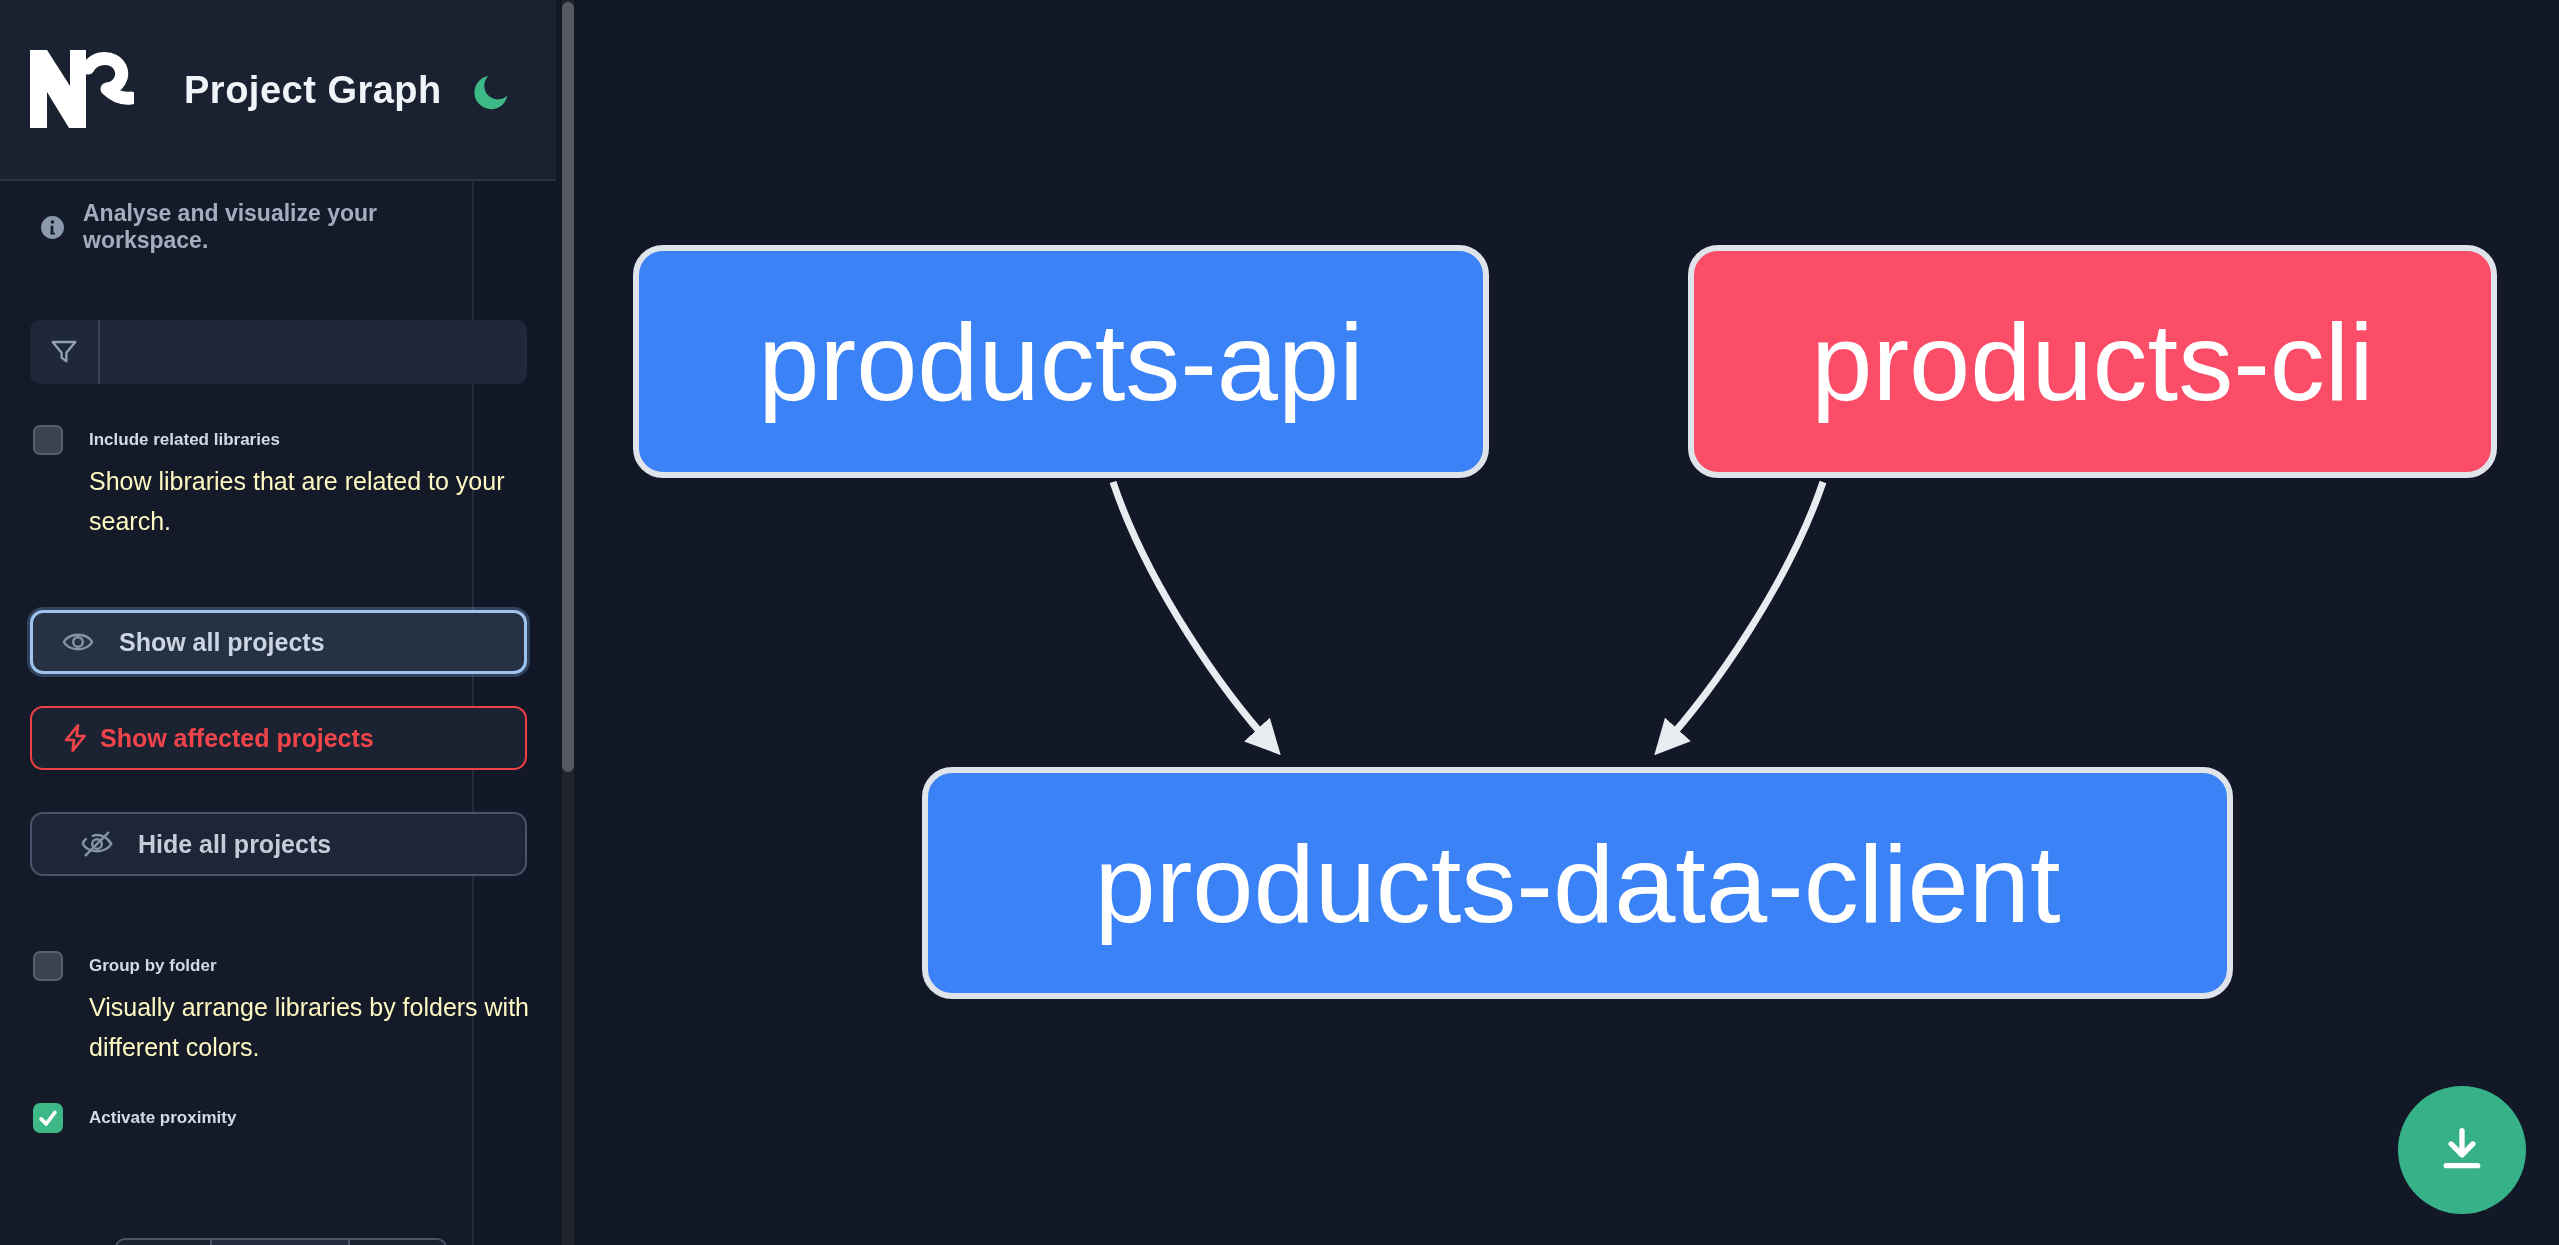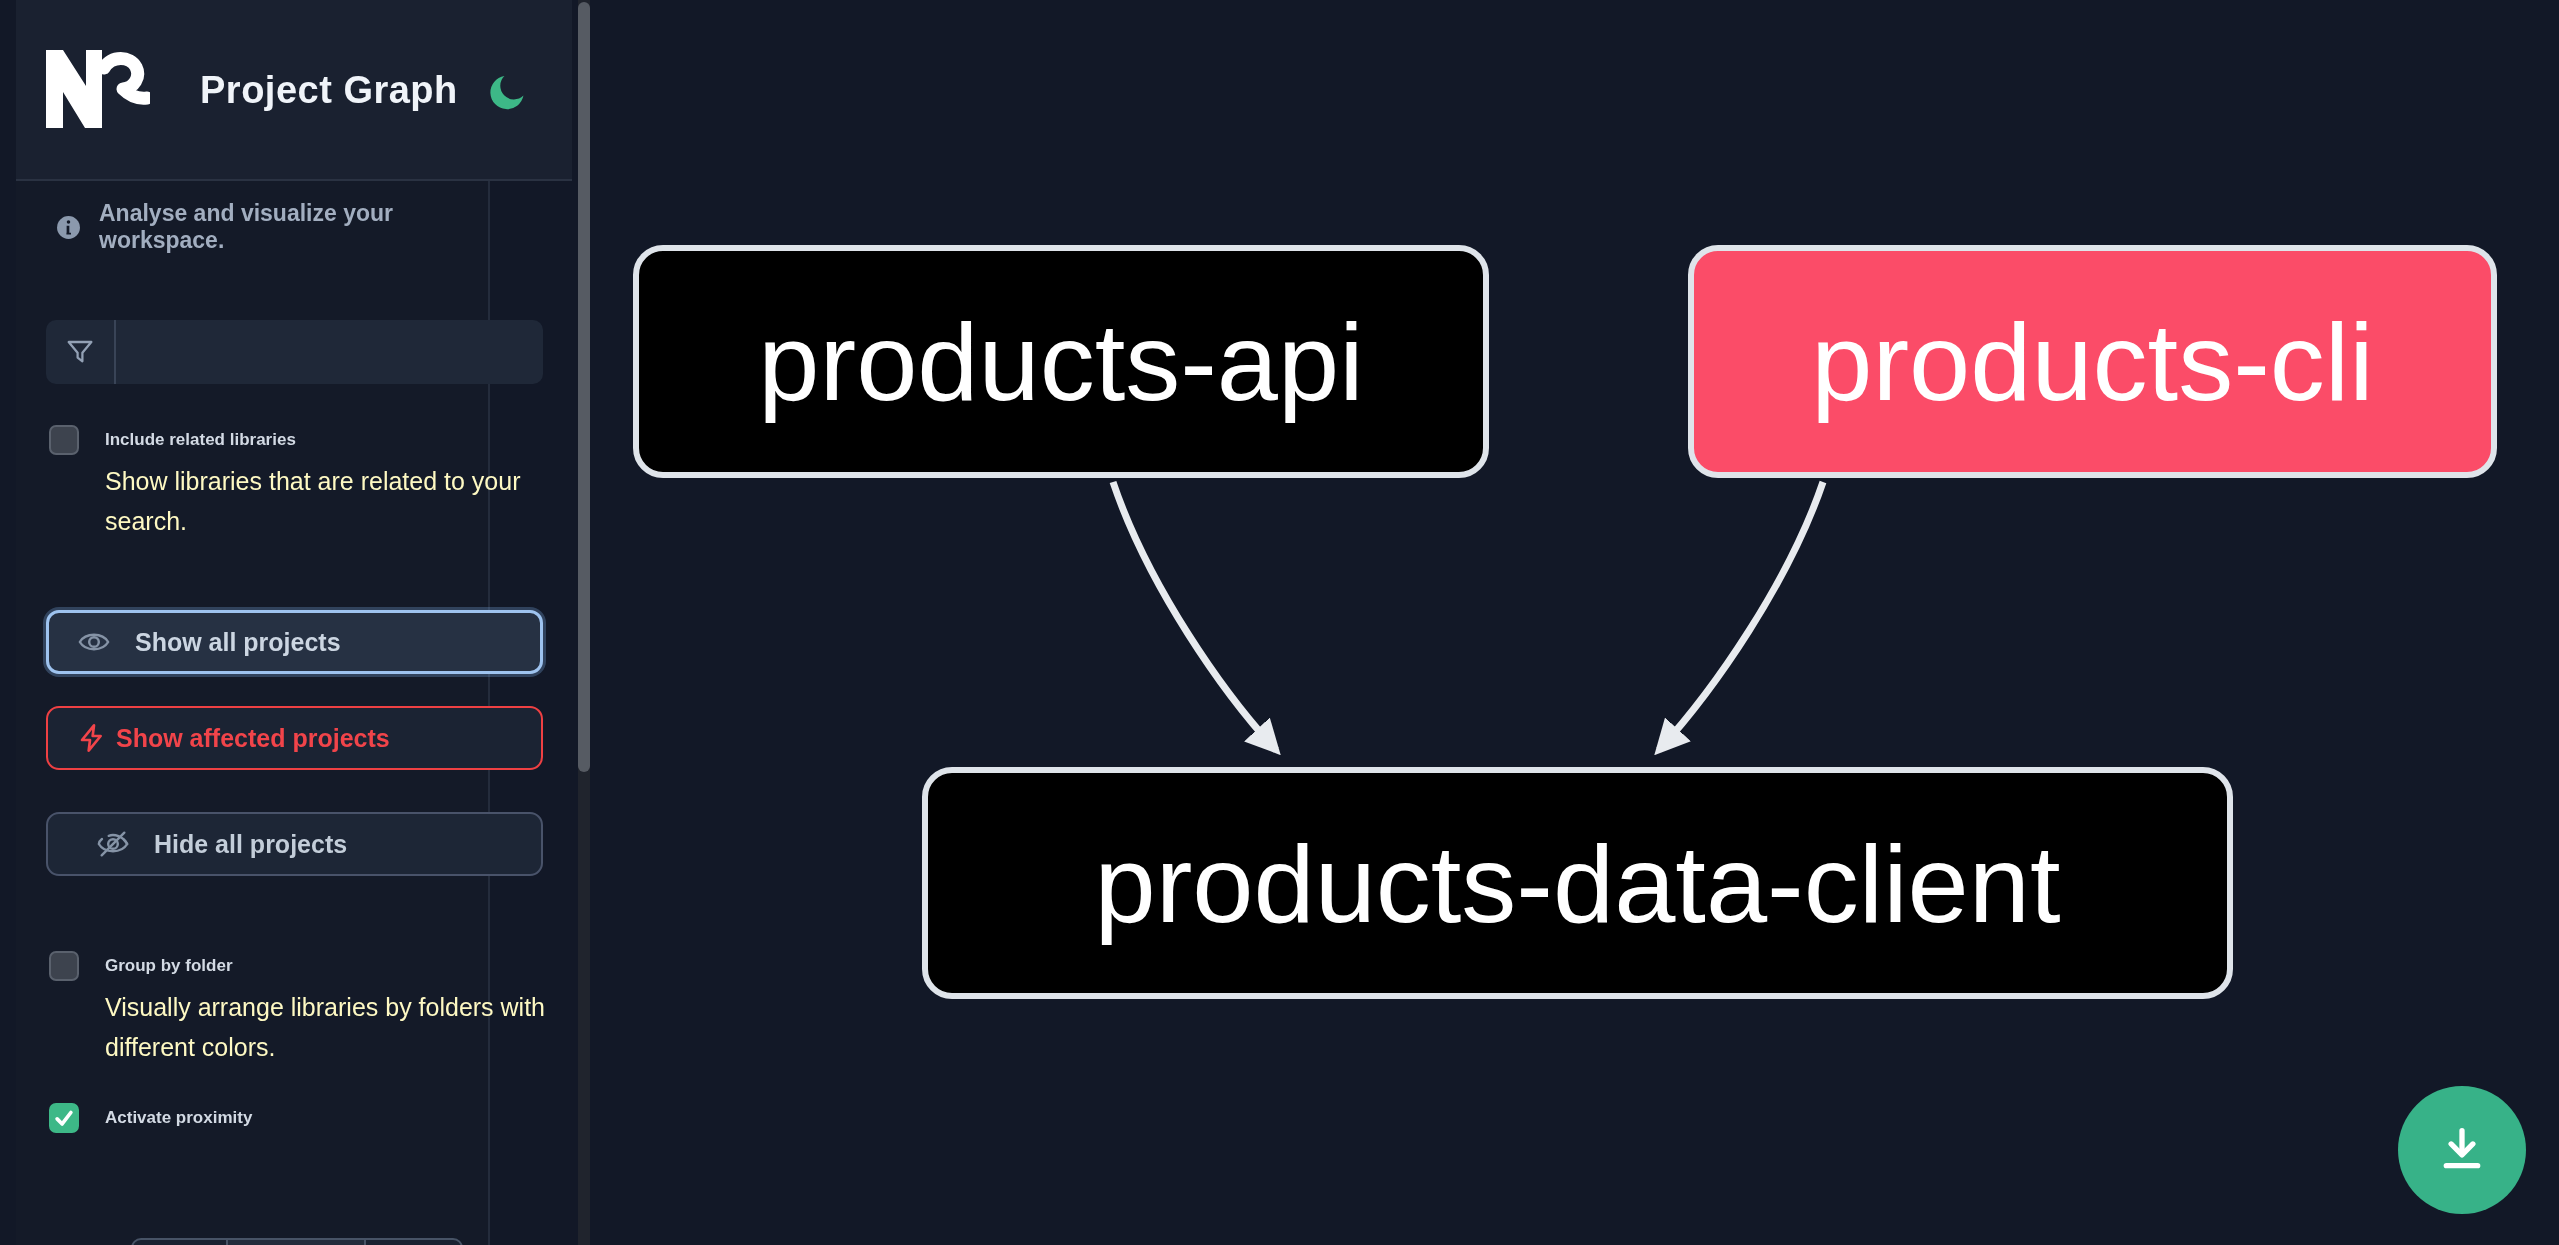--- a/index.html
+++ b/index.html
@@ -1,20 +1,20 @@
 <!DOCTYPE html>
 <html><head>
 <meta charset="utf-8">
 <style>
   html,body{margin:0;padding:0;width:2559px;height:1245px;overflow:hidden;
     background:#121827;font-family:"Liberation Sans",sans-serif;position:relative;}
 
   
   .sidebar{position:absolute;left:0;top:0;width:474px;height:1245px;background:#141a28;
-    border-right:2px solid #242c3c;box-sizing:border-box;margin-left:16px;}
+    border-right:2px solid #242c3c;box-sizing:border-box;}
   .sidebar-header{position:absolute;left:0;top:0;width:556px;height:181px;background:#1a2130;
     border-bottom:2px solid #2a3242;display:flex;align-items:center;box-sizing:border-box;}
   .nx-logo{position:absolute;left:30px;top:50px;width:104px;height:78px;}
   .app-title{position:absolute;left:184px;top:0;height:181px;display:flex;align-items:center;
     color:#f0f4f9;font-size:38px;font-weight:700;letter-spacing:.5px;}
   .theme-toggle{position:absolute;left:472px;top:70px;width:42px;height:42px;cursor:pointer;}
 
   .tagline{position:absolute;left:40px;top:200px;display:flex;align-items:center;gap:18px;
     color:#a2aec0;font-size:23px;font-weight:700;}
   .info-icon{width:25px;height:25px;flex:0 0 auto;}
@@ -52,21 +52,21 @@
   .stepper .seg{height:100%;box-sizing:border-box;}
   .seg-minus{width:93px;}
   .seg-value{width:140px;border-left:2px solid #475366;border-right:2px solid #475366;background:#232c3c;}
   .seg-plus{flex:1;}
 
   .scroll-track{position:absolute;left:562px;top:0;width:12px;height:1245px;background:#20242d;}
   .scroll-thumb{position:absolute;left:0;top:2px;width:12px;height:770px;background:#565b63;border-radius:6px;}
 
   
   .edges{position:absolute;left:0;top:0;width:2559px;height:1245px;pointer-events:none;}
-  .node{position:absolute;display:flex;align-items:center;justify-content:center;background:#000000;
+  .node{position:absolute;display:flex;align-items:center;justify-content:center;background:#3b82f6;
     border:6px solid #dfe4ea;border-radius:30px;color:#ffffff;font-size:110px;box-sizing:border-box;
     cursor:pointer;white-space:nowrap;}
   .node.affected{background:#fb4c68;}
   .node-products-api{left:633px;top:245px;width:856px;height:233px;}
   .node-products-cli{left:1688px;top:245px;width:809px;height:233px;}
   .node-products-data-client{left:922px;top:767px;width:1311px;height:232px;}
 
   .download-btn{position:absolute;left:2398px;top:1086px;width:128px;height:128px;border-radius:50%;
     background:#37b288;display:flex;align-items:center;justify-content:center;cursor:pointer;}
 </style>

